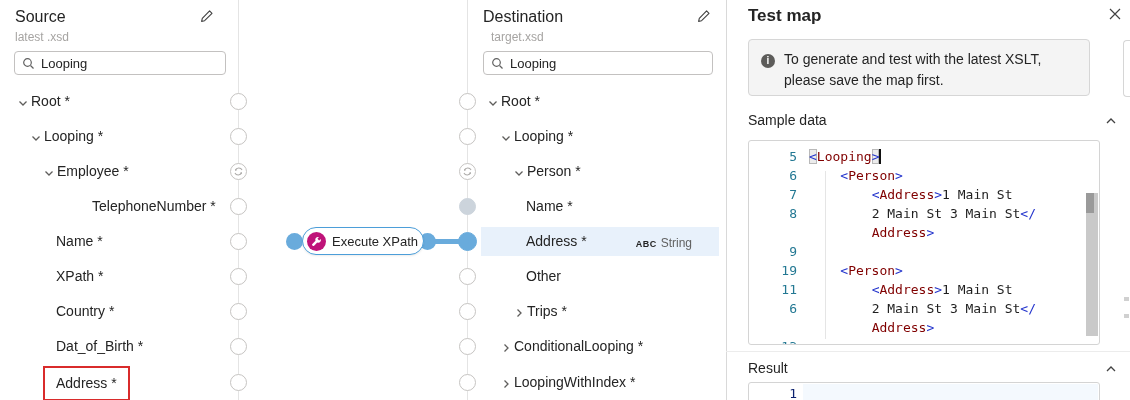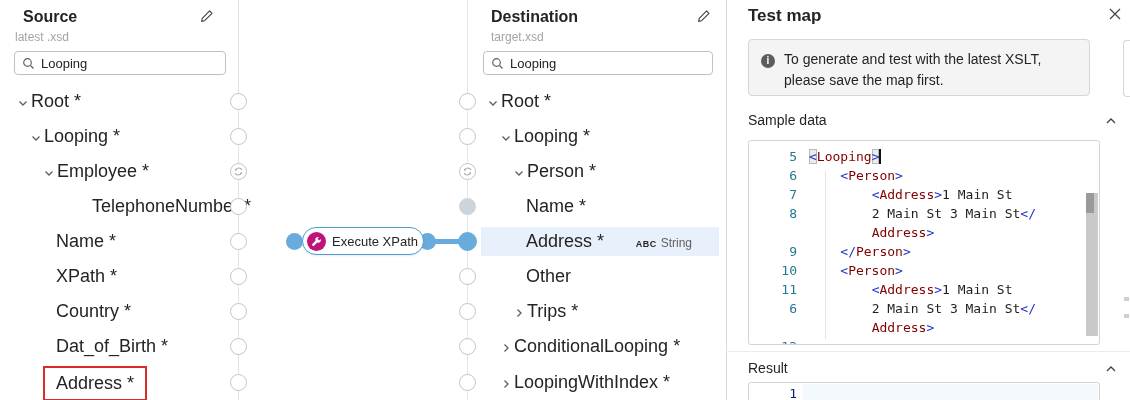--- a/index.html
+++ b/index.html
@@ -1,29 +1,29 @@
 <!DOCTYPE html>
 <html><head>
 <meta charset="utf-8">
 <style>
   html,body{margin:0;padding:0;background:#fff;}
   #stage{position:relative;width:1130px;height:400px;overflow:hidden;
          font-family:"Liberation Sans",sans-serif;color:#242424;background:#fff;}
   
-  .panel-title{position:absolute;font-size:16px;font-weight:700;color:#242424;margin-left:8px;}
+  .panel-title{position:absolute;font-size:16px;font-weight:400;color:#242424;}
   .panel-sub{position:absolute;font-size:12px;color:#a6a4a2;}
   .searchbox{position:absolute;height:22px;border:1px solid #c3c1c0;border-radius:4px;background:#fff;}
   .searchbox input{position:absolute;left:24px;top:1px;width:70%;height:18px;border:0;outline:0;
                    font-family:"Liberation Sans",sans-serif;font-size:13px;color:#242424;background:transparent;}
   .mag{position:absolute;left:7px;top:4px;}
   .vline{position:absolute;top:0;bottom:0;width:1px;background:#e4e4e4;}
   
   .trow{position:absolute;height:29px;}
   .trow .chev{position:absolute;top:8px;width:12px;height:12px;}
-  .trow .tlabel{position:absolute;top:0;line-height:29px;font-size:18px;color:#242424;white-space:nowrap;}
+  .trow .tlabel{position:absolute;top:0;line-height:29px;font-size:14px;color:#242424;white-space:nowrap;}
   .trow.selected{background:#e8f1fb;}
   .redbox{outline:2px solid #d92b2b;outline-offset:0;padding:1px 11px;margin-left:-11px;}
   .badge{position:absolute;right:27px;top:0;height:29px;line-height:29px;white-space:nowrap;}
   .badge .abc{font-size:9px;font-weight:700;color:#242424;letter-spacing:.5px;margin-right:4px;}
   .badge .btype{font-size:12px;color:#616161;}
   
   .rcircle{position:absolute;width:17px;height:17px;border-radius:50%;background:#fff;
            border:1.5px solid #c6c4c2;box-sizing:border-box;display:flex;align-items:center;justify-content:center;}
   .rcircle.gray{background:#ccd4dc;border-color:#ccd4dc;}
   .rcircle.blue{background:#69abdc;border-color:#69abdc;width:19px;height:19px;}
@@ -275,22 +275,22 @@
 
     <div class="editor" id="sample-editor">
       <div class="iguide"></div>
       <div class="vsb"></div>
       <div class="vsbdark"></div>
     <div class="crow" style="top: 6px;"><span class="lnum">5</span><span class="ctext"><span class="sd bb">&lt;</span><span class="st">Looping</span><span class="sd bb">&gt;</span><span class="cursor"></span></span></div>
         <div class="crow" style="top: 25px;"><span class="lnum">6</span><span class="ctext">    <span class="sd">&lt;</span><span class="st">Person</span><span class="sd">&gt;</span></span></div>
         <div class="crow" style="top: 44px;"><span class="lnum">7</span><span class="ctext">        <span class="sd">&lt;</span><span class="st">Address</span><span class="sd">&gt;</span><span class="sx">1 Main St</span></span></div>
         <div class="crow" style="top: 63px;"><span class="lnum">8</span><span class="ctext">        <span class="sx">2 Main St 3 Main St</span><span class="sd">&lt;/</span></span></div>
         <div class="crow" style="top: 82px;"><span class="lnum"></span><span class="ctext">        <span class="st">Address</span><span class="sd">&gt;</span></span></div>
-        <div class="crow" style="top: 101px;"><span class="lnum">9</span><span class="ctext">    <span class="sd">&lt;/</span><span class="st">Person</span><span class="sd">&gt;</span></span></div>
-        <div class="crow" style="top: 120px;"><span class="lnum">10</span><span class="ctext">    <span class="sd">&lt;</span><span class="st">Person</span><span class="sd">&gt;</span></span></div>
+        <div class="crow" style="top: 101px;"><span class="lnum">9</span></div>
+        <div class="crow" style="top: 120px;"><span class="lnum">19</span><span class="ctext">    <span class="sd">&lt;</span><span class="st">Person</span><span class="sd">&gt;</span></span></div>
         <div class="crow" style="top: 139px;"><span class="lnum">11</span><span class="ctext">        <span class="sd">&lt;</span><span class="st">Address</span><span class="sd">&gt;</span><span class="sx">1 Main St</span></span></div>
         <div class="crow" style="top: 158px;"><span class="lnum">6</span><span class="ctext">        <span class="sx">2 Main St 3 Main St</span><span class="sd">&lt;/</span></span></div>
         <div class="crow" style="top: 177px;"><span class="lnum"></span><span class="ctext">        <span class="st">Address</span><span class="sd">&gt;</span></span></div>
         <div class="crow" style="top: 196px;"><span class="lnum">13</span><span class="ctext"></span></div>
       </div>
 
     <div class="divider"></div>
     <div class="sechead" style="top:360px;">Result</div>
     <span class="secchev" style="top:361px;">
       <svg width="12" height="12" viewBox="0 0 12 12">

